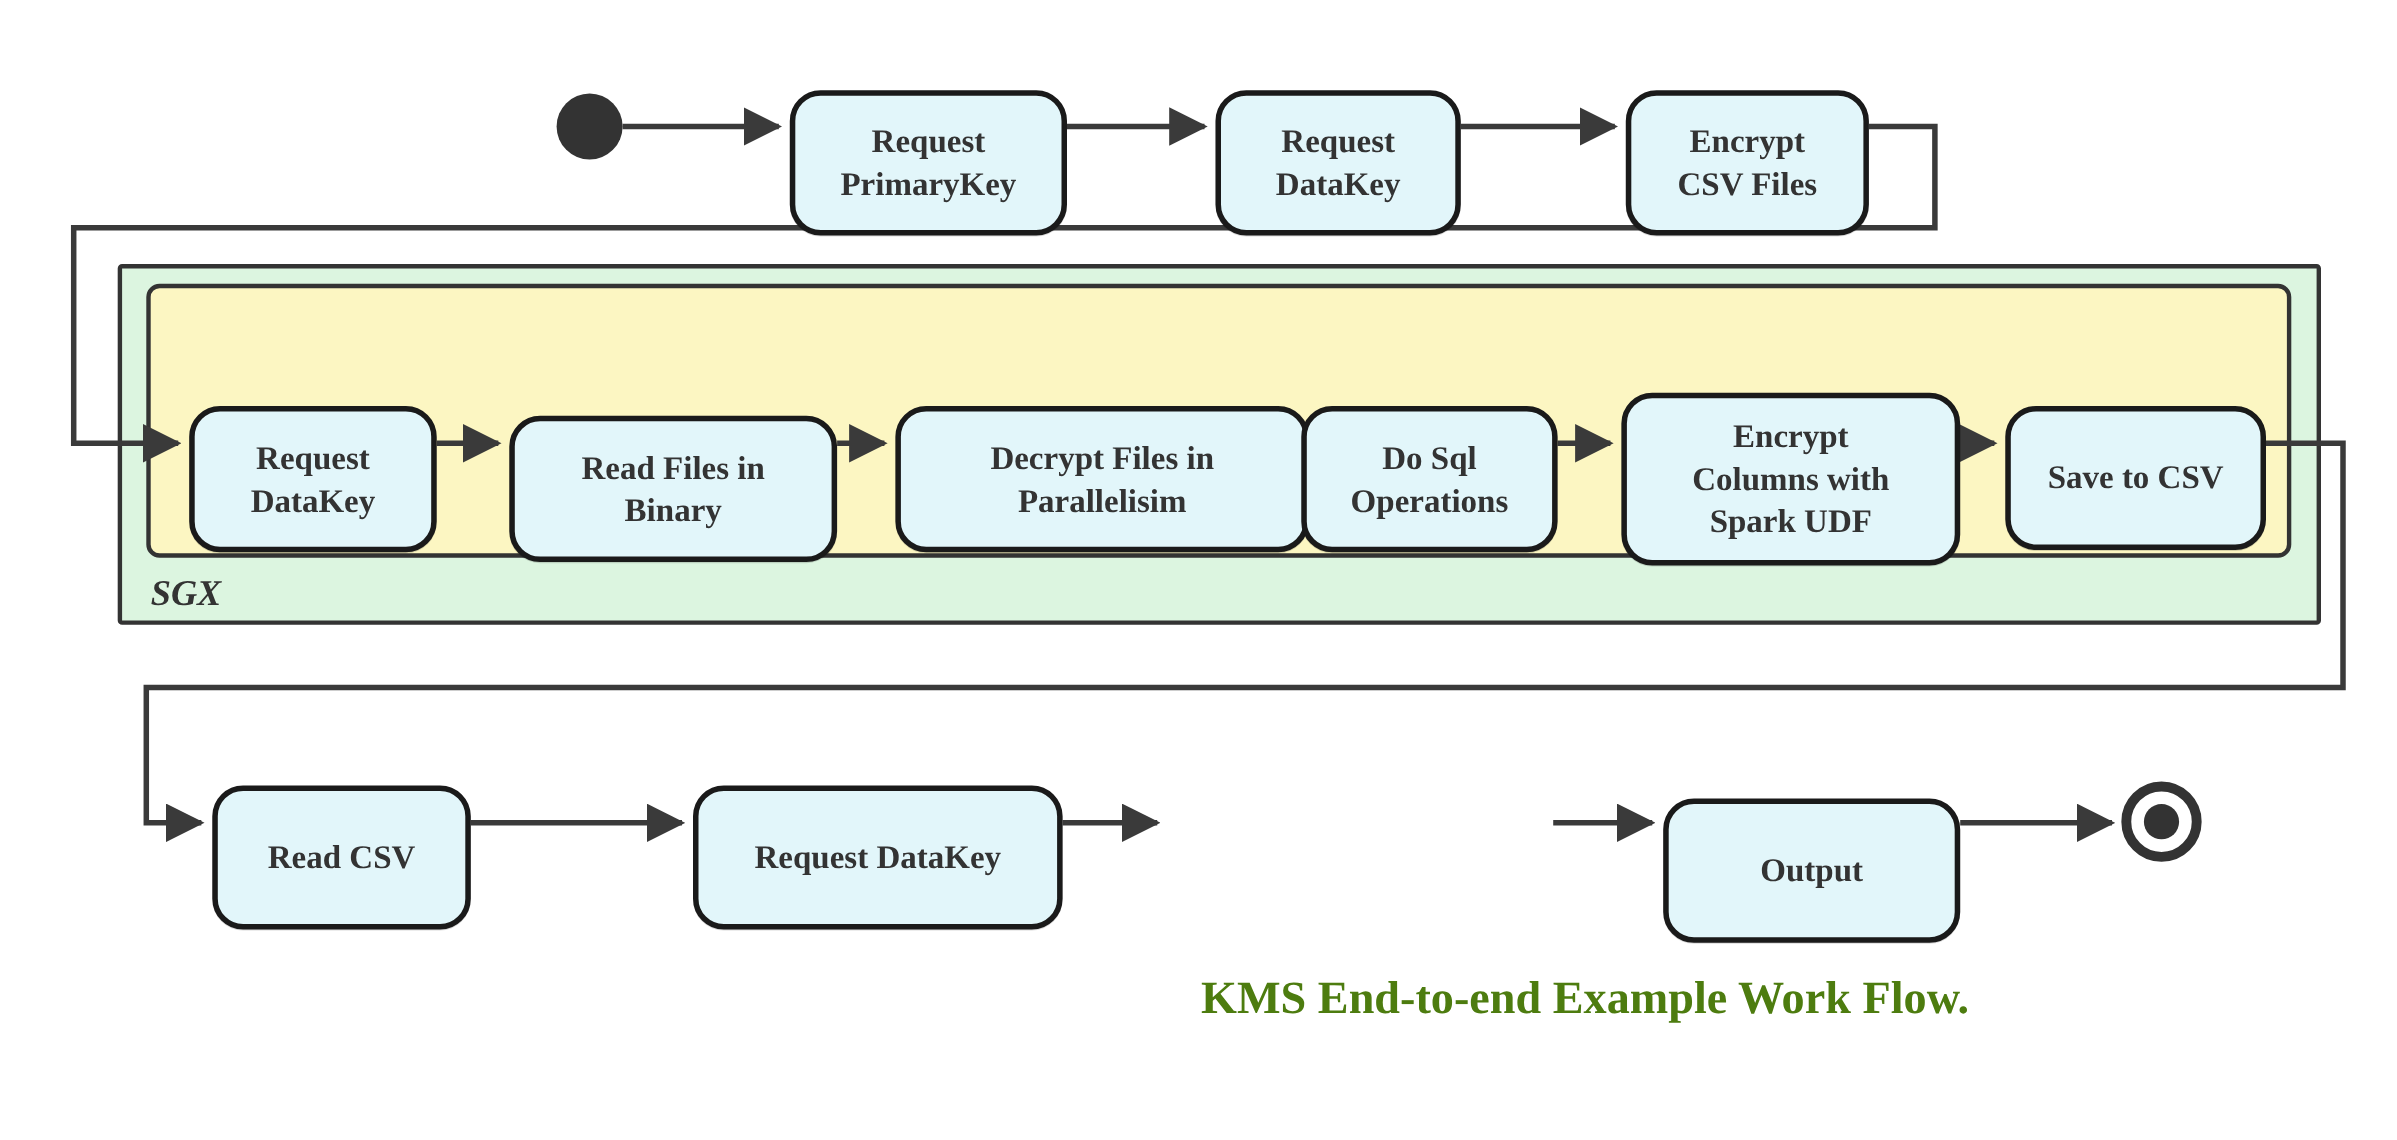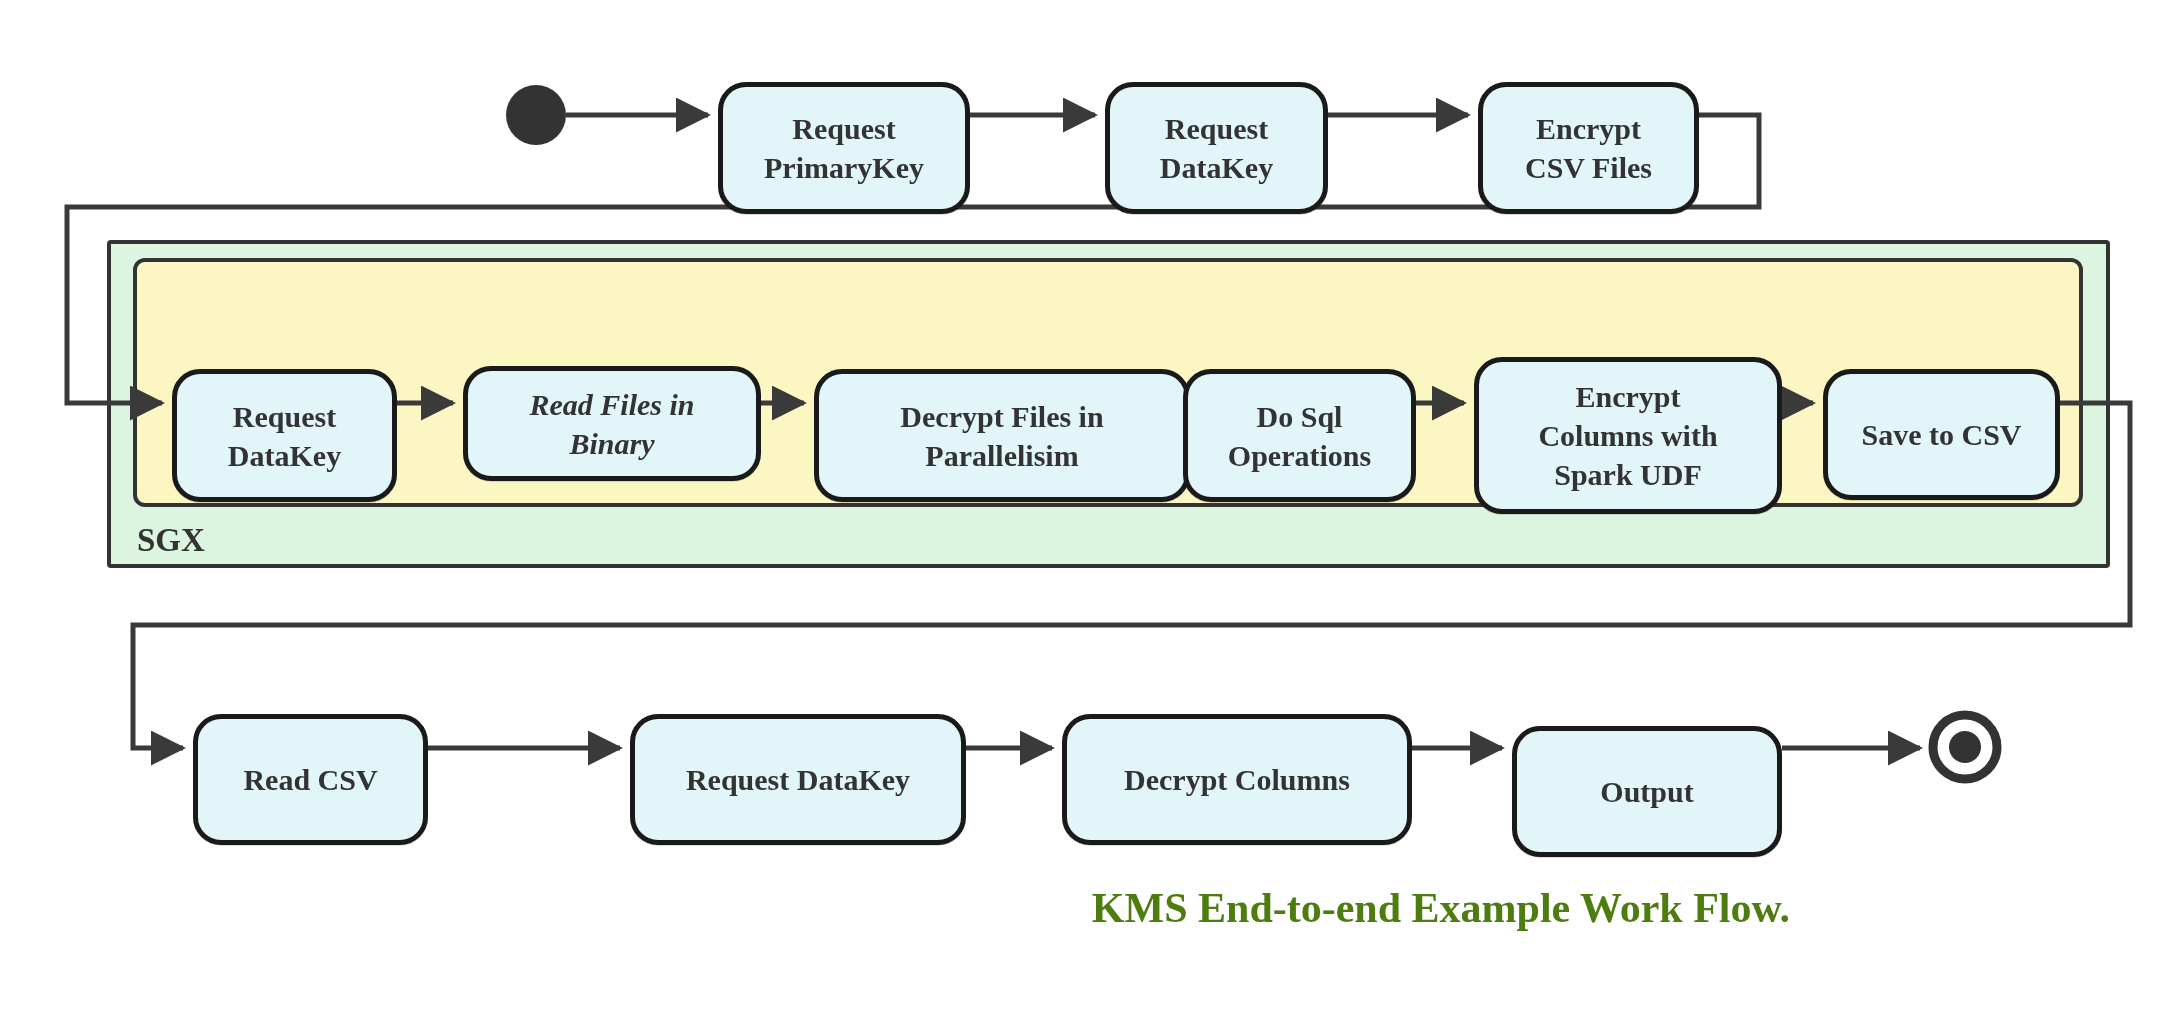--- a/index.html
+++ b/index.html
@@ -105,42 +105,41 @@
     <line x1="1782" y1="748" x2="1920" y2="748" marker-end="url(#arrow)"></line>
 
     <circle cx="1965" cy="747" r="32" fill="#ffffff" stroke="#333333" stroke-width="9"></circle>
     <circle cx="1965" cy="747" r="16" fill="#333333" stroke="none"></circle>
   </svg>
 
   <div class="container-box sgx" style="left:107px;top:240px;width:2003px;height:328px;"></div>
 
   <div class="container-box spark" style="left:133px;top:258px;width:1950px;height:249px;"></div>
 
-  <div class="container-label" style="left:137px;top:522px;font-size:33px;">SGX</div>
+  <div class="container-label" style="left:137px;top:522px;font-size:33px;font-style:italic;">SGX</div>
 
   <div class="node" style="left:718px;top:50px;width:252px;height:132px;">Request
 PrimaryKey</div>
   <div class="node" style="left:1105px;top:50px;width:223px;height:132px;">Request
 DataKey</div>
   <div class="node" style="left:1478px;top:50px;width:221px;height:132px;">Encrypt
 CSV Files</div>
 
   <div class="node" style="left:172px;top:337px;width:225px;height:133px;">Request
 DataKey</div>
-  <div class="node" style="left:463px;top:334px;width:298px;height:115px;font-style:italic;">Read Files in
+  <div class="node" style="left:463px;top:346px;width:298px;height:133px;">Read Files in
 Binary</div>
   <div class="node" style="left:814px;top:337px;width:376px;height:133px;">Decrypt Files in
 Parallelisim</div>
   <div class="node" style="left:1183px;top:337px;width:233px;height:133px;">Do Sql
 Operations</div>
   <div class="node" style="left:1474px;top:325px;width:308px;height:157px;">Encrypt
 Columns with
 Spark UDF</div>
   <div class="node" style="left:1823px;top:337px;width:237px;height:131px;">Save to CSV</div>
 
   <div class="node" style="left:193px;top:682px;width:235px;height:131px;">Read CSV</div>
   <div class="node" style="left:630px;top:682px;width:336px;height:131px;">Request DataKey</div>
-  <div class="node" style="left:1062px;top:682px;width:350px;height:131px;">Decrypt Columns</div>
   <div class="node" style="left:1512px;top:694px;width:270px;height:131px;">Output</div>
 
   <div class="caption">KMS End-to-end Example Work Flow.</div>
 
 </div>
 
 </body></html>

